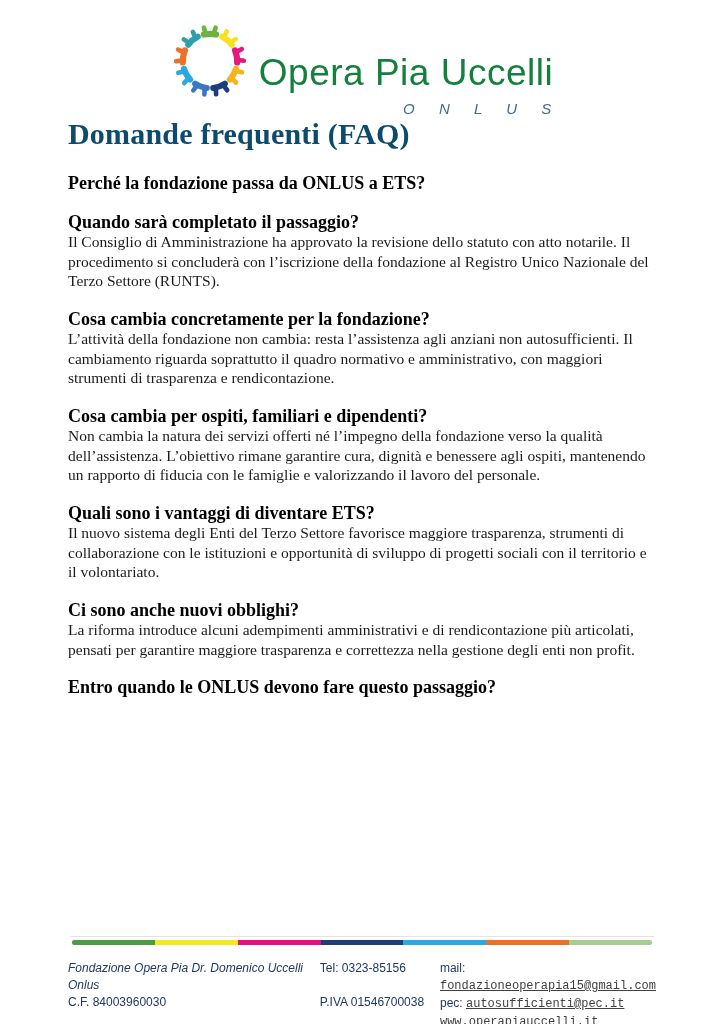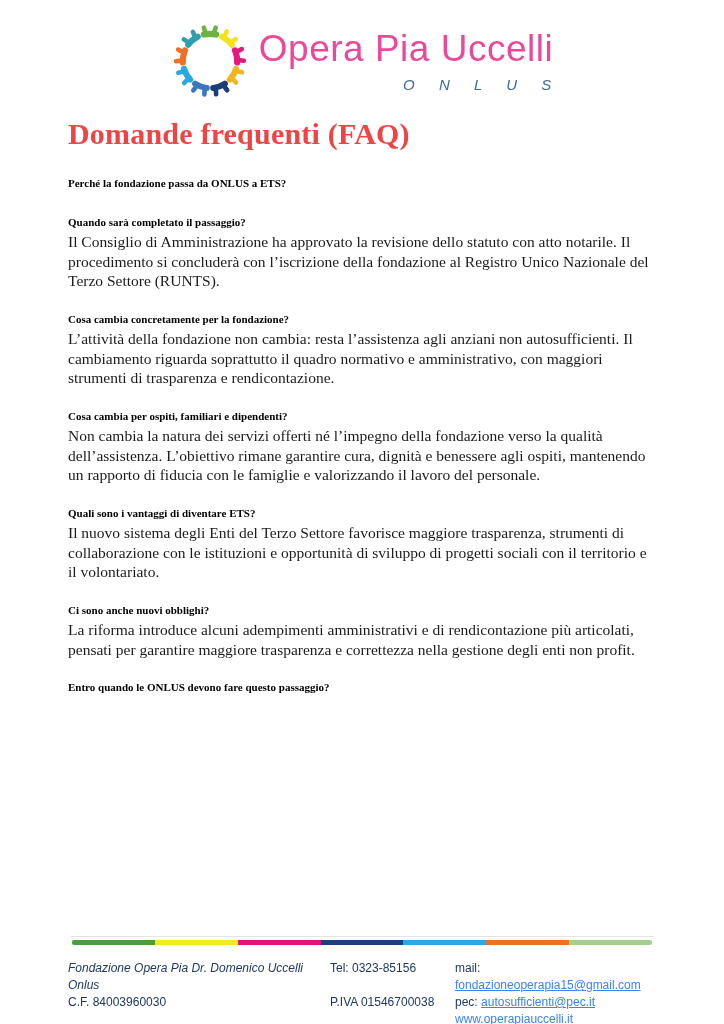--- a/index.html
+++ b/index.html
@@ -14,52 +14,52 @@
   
   .logo{
     position:absolute;top:22px;left:0;right:0;
     display:flex;justify-content:center;align-items:flex-start;gap:10px;
   }
   .logo-mark{width:78px;height:78px;flex:0 0 auto;}
   .logo-text{padding-top:8px;text-align:right;}
   .logo-title{
     font-family:"Liberation Sans",sans-serif;
     font-size:37px;line-height:1;font-weight:400;
-    color:#ec4899;letter-spacing:.5px;white-space:nowrap;
+    color:#15803d;letter-spacing:.5px;white-space:nowrap;margin-top:24px;
   }
   .logo-sub{
     font-family:"Liberation Sans",sans-serif;font-style:italic;
     font-size:15px;color:#3f6c94;letter-spacing:10px;
     margin-top:9px;margin-right:-8px;white-space:nowrap;
   }
   
   .content{position:absolute;left:68px;right:68px;top:116px;}
   .doc-title{
     font-size:30px;font-weight:bold;margin:0 0 22px 0;
-    letter-spacing:.2px;line-height:36px;color:#ef4444;
+    letter-spacing:.2px;line-height:36px;color:#0c4a6e;
   }
   .faq-item{margin:0 0 19px 0;}
-  .faq-q{font-size:11px;line-height:19.5px;font-weight:bold;margin:0;color:#000;}
+  .faq-q{font-size:18px;line-height:19.5px;font-weight:bold;margin:0;color:#000;}
   .faq-a{font-size:15.5px;line-height:19.5px;margin:0;}
   
   .footer{position:absolute;left:68px;right:68px;top:936px;}
   .stripe-shadow{height:1px;background:#e4e4e4;margin:0 2px 3px 2px;}
   .stripe{display:flex;height:5px;margin:0 4px;border-radius:2px;overflow:hidden;}
   .stripe-seg{flex:1;height:100%;}
   .footer-cols{
     display:flex;margin-top:15px;
     font-family:"Liberation Sans",sans-serif;
     font-size:12px;line-height:17px;color:#1f3864;
   }
   .fcol1{width:262px;}
   .fcol2{width:125px;}
   .fcol3{flex:1;}
   .org{font-style:italic;}
   .spacer-line{height:17px;}
-  .flink{color:#3b82f6;text-decoration:underline;cursor:pointer;}
+  .flink{color:#404040;text-decoration:underline;cursor:pointer;font-family:Liberation Mono, monospace;}
 </style>
 </head>
 <body>
 
 <div class="logo">
   <div class="logo-mark">
     <svg width="78" height="78" viewBox="0 0 76 76" xmlns="http://www.w3.org/2000/svg">
       <g id="branches">
           <g transform="rotate(0 38 38)" stroke="#6cb33f" fill="none" stroke-linecap="round">
             <path d="M 32 12.2 A 26.5 26.5 0 0 1 44 12.2" stroke-width="6"></path>

